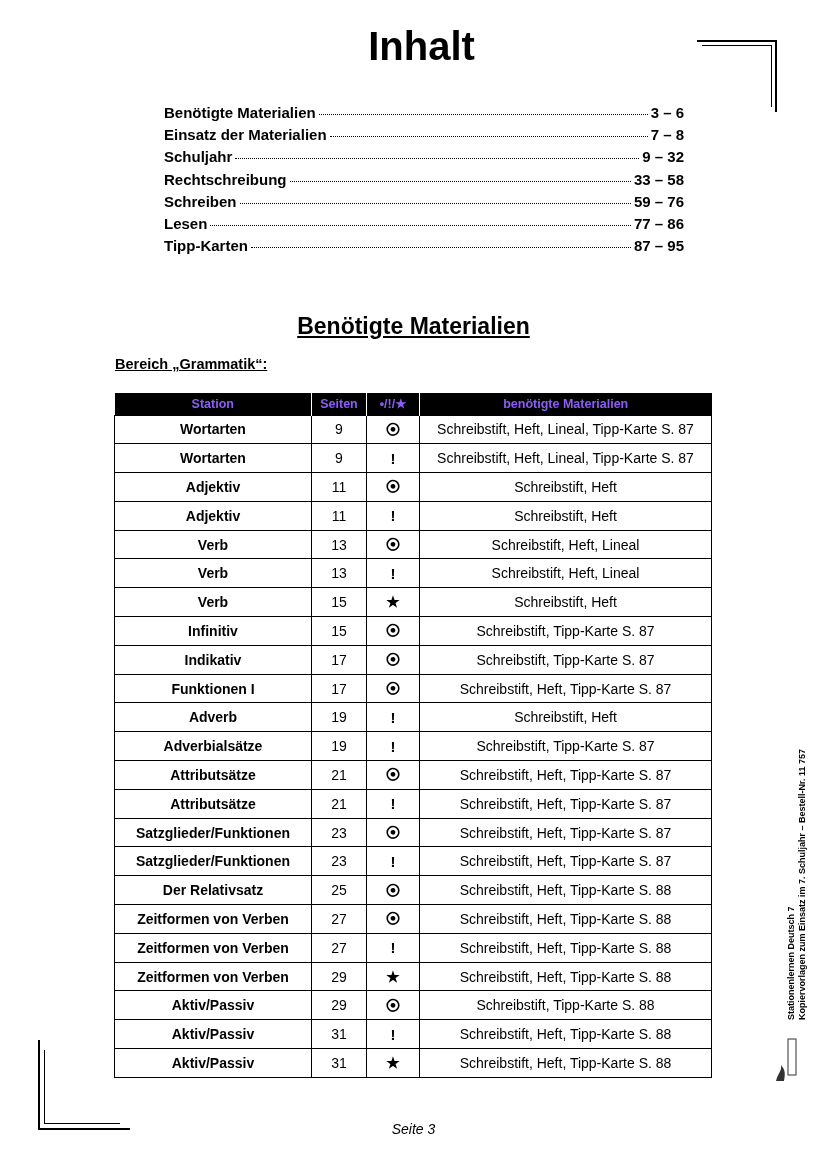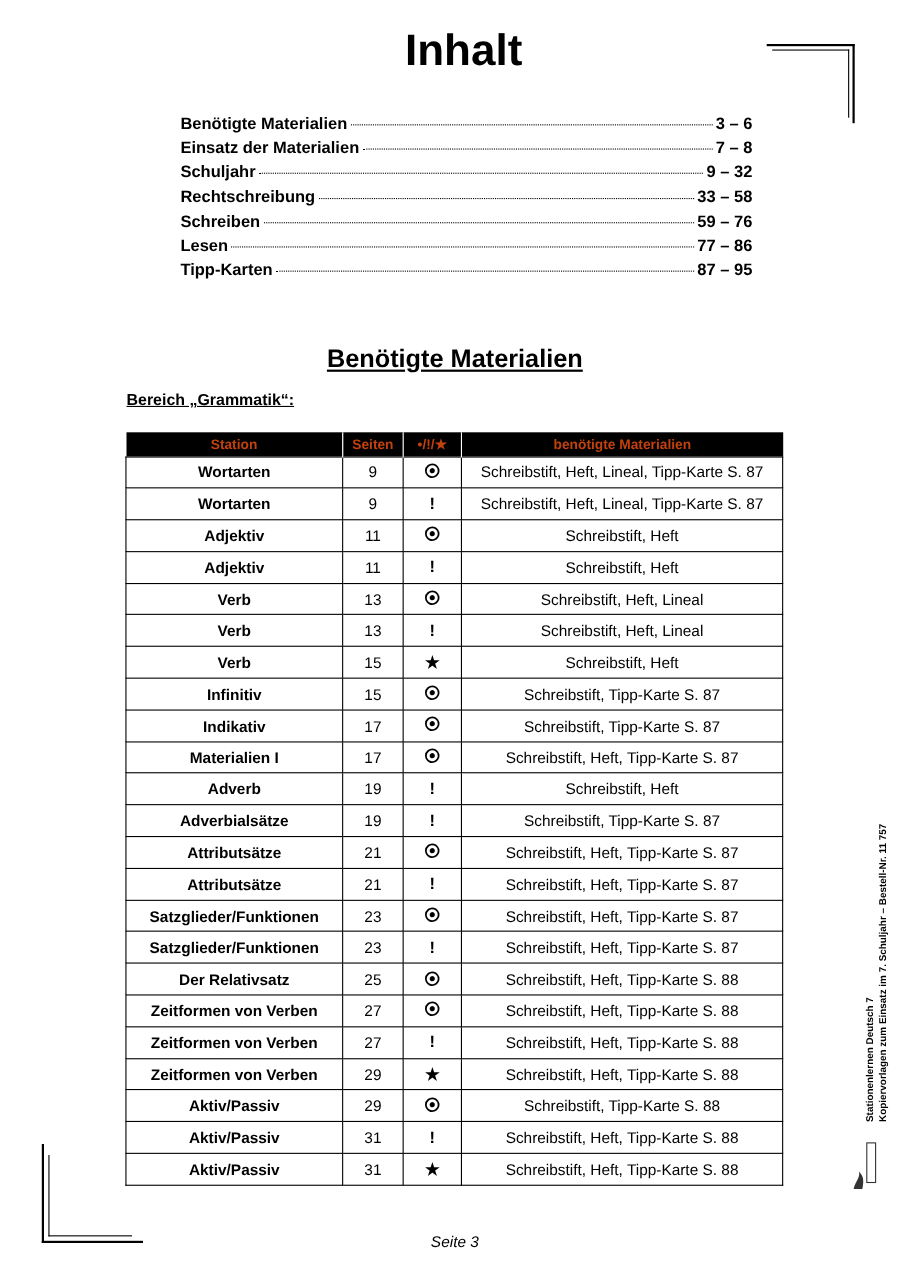--- a/index.html
+++ b/index.html
@@ -10,21 +10,21 @@
   .corner-bl1 { position: absolute; top: 1040px; left: 38px; width: 92px; height: 90px; border-left: 2px solid #000; border-bottom: 2px solid #000; }
   .corner-bl2 { position: absolute; top: 1050px; left: 44px; width: 76px; height: 74px; border-left: 1px solid #000; border-bottom: 1px solid #000; }
   .toc { position: absolute; top: 104px; left: 164px; width: 520px; }
   .toc-row { display: flex; align-items: baseline; height: 22.2px; font-size: 15px; font-weight: bold; }
   .toc-label { white-space: nowrap; }
   .toc-dots { flex: 1; border-bottom: 1px dotted #000; margin: 0 3px; position: relative; top: -3px; }
   .toc-page { white-space: nowrap; }
   .section-title { position: absolute; top: 313px; left: 0; width: 827px; text-align: center; font-size: 23px; font-weight: bold; text-decoration: underline; }
   .bereich { position: absolute; top: 356px; left: 115px; font-size: 14.5px; font-weight: bold; text-decoration: underline; }
   table { position: absolute; top: 393px; left: 114px; width: 598px; border-collapse: collapse; font-size: 14px; }
-  th { background: #000; color: #c2410c; font-size: 12.5px; font-weight: bold; height: 22px; border-left: 1px solid #fff; }
+  th { background: #000; color: #8b5cf6; font-size: 12.5px; font-weight: bold; height: 22px; border-left: 1px solid #fff; }
   th:first-child { border-left: none; }
   td { border: 1px solid #000; height: 28.8px; text-align: center; }
   td.station { font-weight: bold; width: 197px; }
   td.seiten { width: 55px; }
   td.sym { width: 53px; font-weight: bold; font-size: 15px; }
   td.mat { font-size: 14px; }
   .footer { position: absolute; top: 1121px; left: 0; width: 827px; text-align: center; font-size: 14px; font-style: italic; }
   .side { position: absolute; left: 786px; top: 1020px; transform: rotate(-90deg); transform-origin: 0 0; font-size: 9px; font-weight: bold; white-space: nowrap; line-height: 11px; }
   .logo { position: absolute; left: 772px; top: 1035px; width: 28px; height: 50px; }
 </style>
@@ -137,21 +137,21 @@
         <td class="sym">⦿</td>
         <td class="mat">Schreibstift, Tipp-Karte S. 87</td>
       </tr>
       <tr>
         <td class="station">Indikativ</td>
         <td class="seiten">17</td>
         <td class="sym">⦿</td>
         <td class="mat">Schreibstift, Tipp-Karte S. 87</td>
       </tr>
       <tr>
-        <td class="station">Materialien I</td>
+        <td class="station">Funktionen I</td>
         <td class="seiten">17</td>
         <td class="sym">⦿</td>
         <td class="mat">Schreibstift, Heft, Tipp-Karte S. 87</td>
       </tr>
       <tr>
         <td class="station">Adverb</td>
         <td class="seiten">19</td>
         <td class="sym">!</td>
         <td class="mat">Schreibstift, Heft</td>
       </tr>

